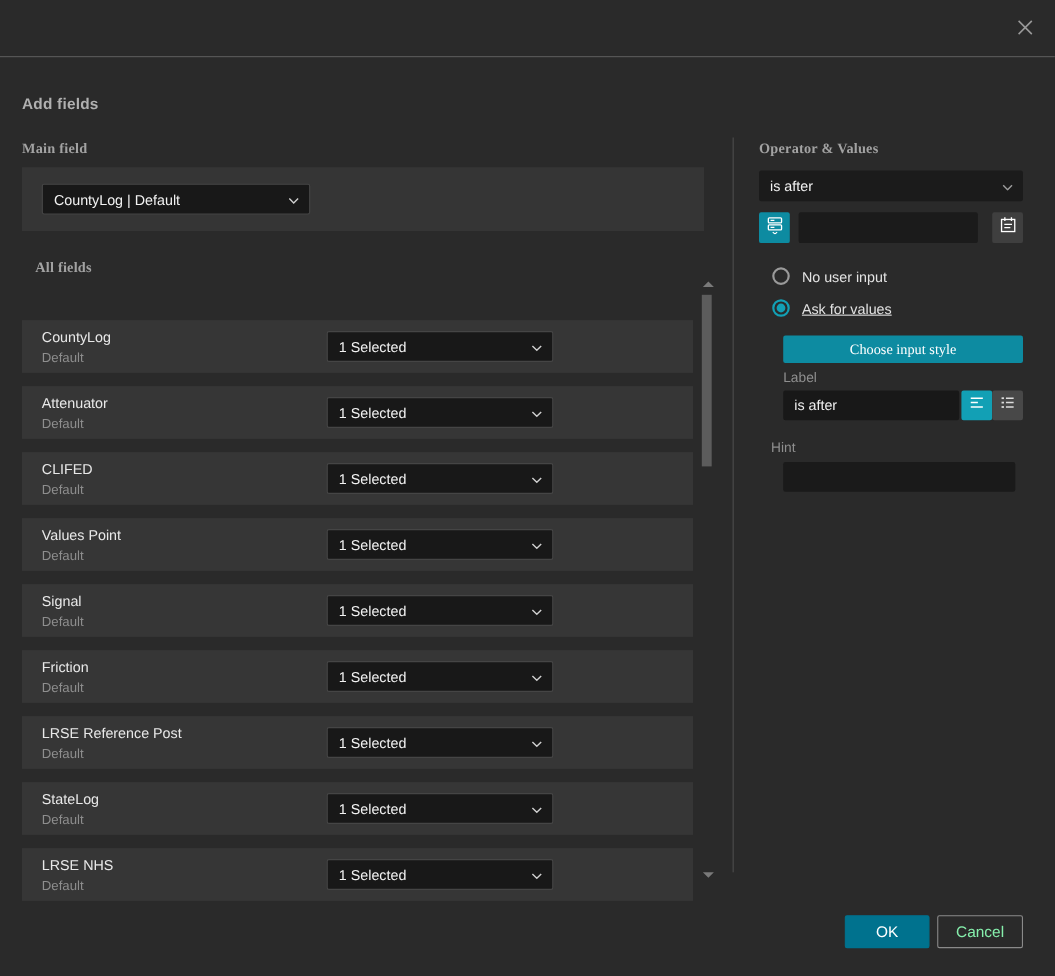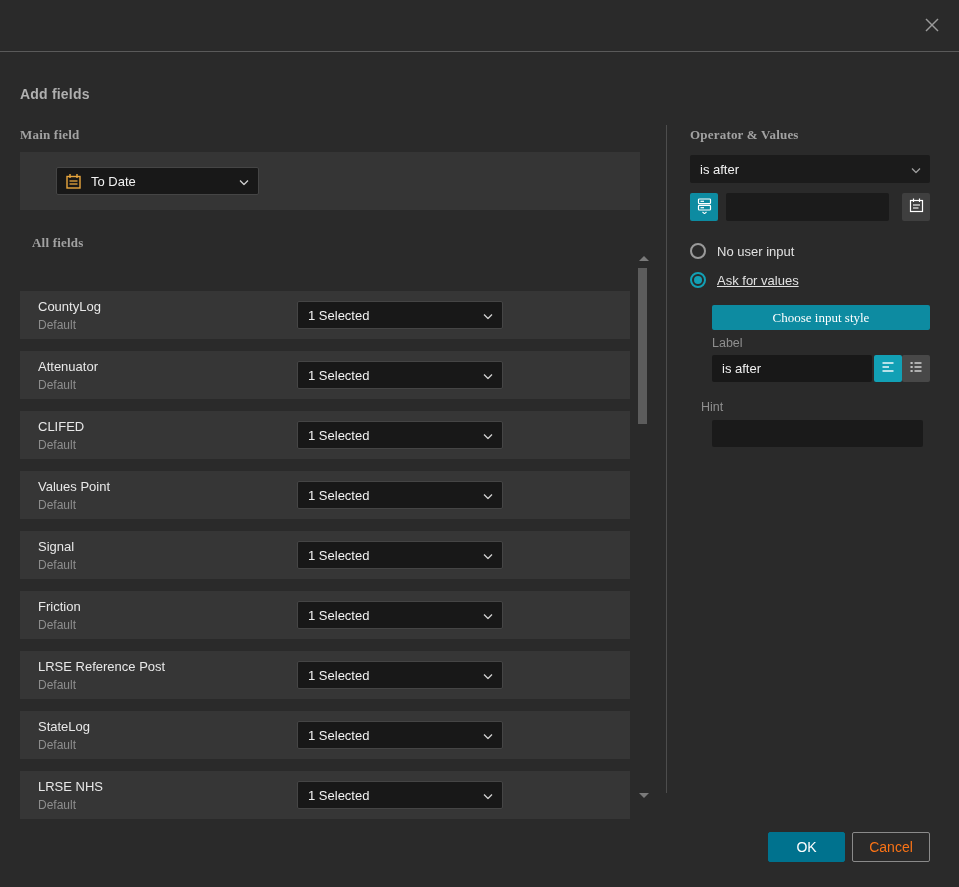--- a/index.html
+++ b/index.html
@@ -78,21 +78,21 @@
     justify-content:center; cursor:pointer;
   }
   .btn-stack    { position:absolute; left:0; top:0; background:#0d8ba1; }
   .value-input  {
     position:absolute; left:36px; top:0; width:163px; height:28px; background:#1b1b1b;
     border:none; border-radius:2px; color:#f0f0f0; font-size:13px; padding:0 8px;
     font-family:"Liberation Sans", sans-serif; outline:none;
   }
   .btn-datepick { position:absolute; left:212px; top:0; background:#3f3f3f; }
 
-  .radio-row { position:absolute; left:0; display:flex; align-items:center; cursor:pointer; }
+  .radio-row { position:absolute; left:12px; display:flex; align-items:center; cursor:pointer; }
   .radio-row-1 { top:123px; }
   .radio-row-2 { top:152px;text-decoration:underline; }
   .radio-circle {
     width:16px; height:16px; border-radius:50%; border:2px solid #9a9a9a;
     margin-right:11px; display:flex; align-items:center; justify-content:center;
   }
   .radio-row.selected .radio-circle { border-color:#12a0b5; }
   .radio-row.selected .radio-circle::after {
     content:""; width:8px; height:8px; border-radius:50%; background:#12a0b5; display:block;
   }
@@ -121,21 +121,21 @@
 
   
   .footer-btn {
     position:absolute; top:832px; height:30px; font-size:14px; border-radius:2px;
     font-family:"Liberation Sans", sans-serif; cursor:pointer;
   }
   .ok-btn {
     left:768px; width:77px; background:#00728e; color:#ffffff; border:1px solid #00728e;
   }
   .cancel-btn {
-    left:852px; width:78px; background:transparent; color:#f97316; border:1px solid #8a8a8a;
+    left:852px; width:78px; background:transparent; color:#86efac; border:1px solid #8a8a8a;
   }
 </style>
 </head>
 <body>
 
 <div class="dlg-header">
   <div class="close-btn">
     <span>
       <svg width="18" height="18" viewBox="0 0 18 18">
         <line x1="3" y1="3" x2="15" y2="15" stroke="#9a9a9a" stroke-width="1.4"></line>
@@ -143,31 +143,22 @@
       </svg>
     </span>
   </div>
 </div>
 
 <div class="section-heading add-fields-heading">Add fields</div>
 
 <div class="sub-heading main-field-label">Main field</div>
 
 <div class="main-field-row">
-  <div class="select sel-datetype">
-    <span class="cal">
-      <svg width="17" height="17" viewBox="0 0 17 17">
-        <rect x="2" y="3.5" width="13" height="11.5" fill="none" stroke="#e8a63d" stroke-width="1.4"></rect>
-        <line x1="5" y1="1" x2="5" y2="5" stroke="#e8a63d" stroke-width="1.4"></line>
-        <line x1="12" y1="1" x2="12" y2="5" stroke="#e8a63d" stroke-width="1.4"></line>
-        <line x1="4.5" y1="8" x2="12.5" y2="8" stroke="#e8a63d" stroke-width="1.3"></line>
-        <line x1="4.5" y1="11" x2="12.5" y2="11" stroke="#e8a63d" stroke-width="1.3"></line>
-      </svg>
-    </span>
-    <span>To Date</span>
+  <div class="select sel-mainfield">
+    <span>CountyLog | Default</span>
     <span class="chev">
       <svg width="10" height="6" viewBox="0 0 10 6">
           <polyline points="1,1 5,5 9,1" fill="none" stroke="#cfcfcf" stroke-width="1.3"></polyline>
         </svg>
     </span>
   </div>
 </div>
 
 <div class="sub-heading all-fields-label">All fields</div>
 

